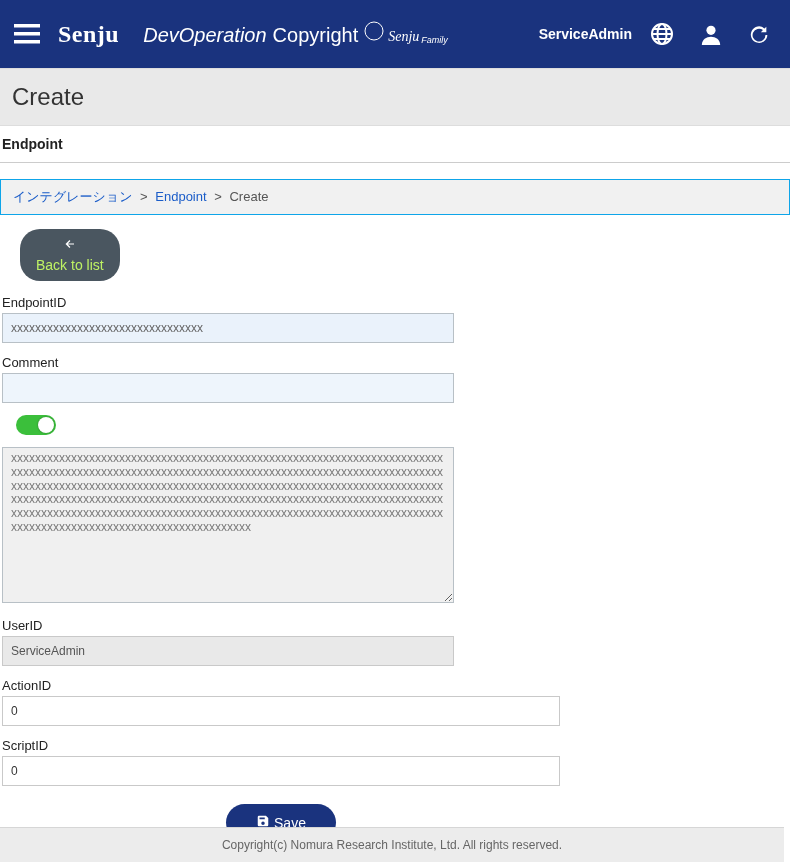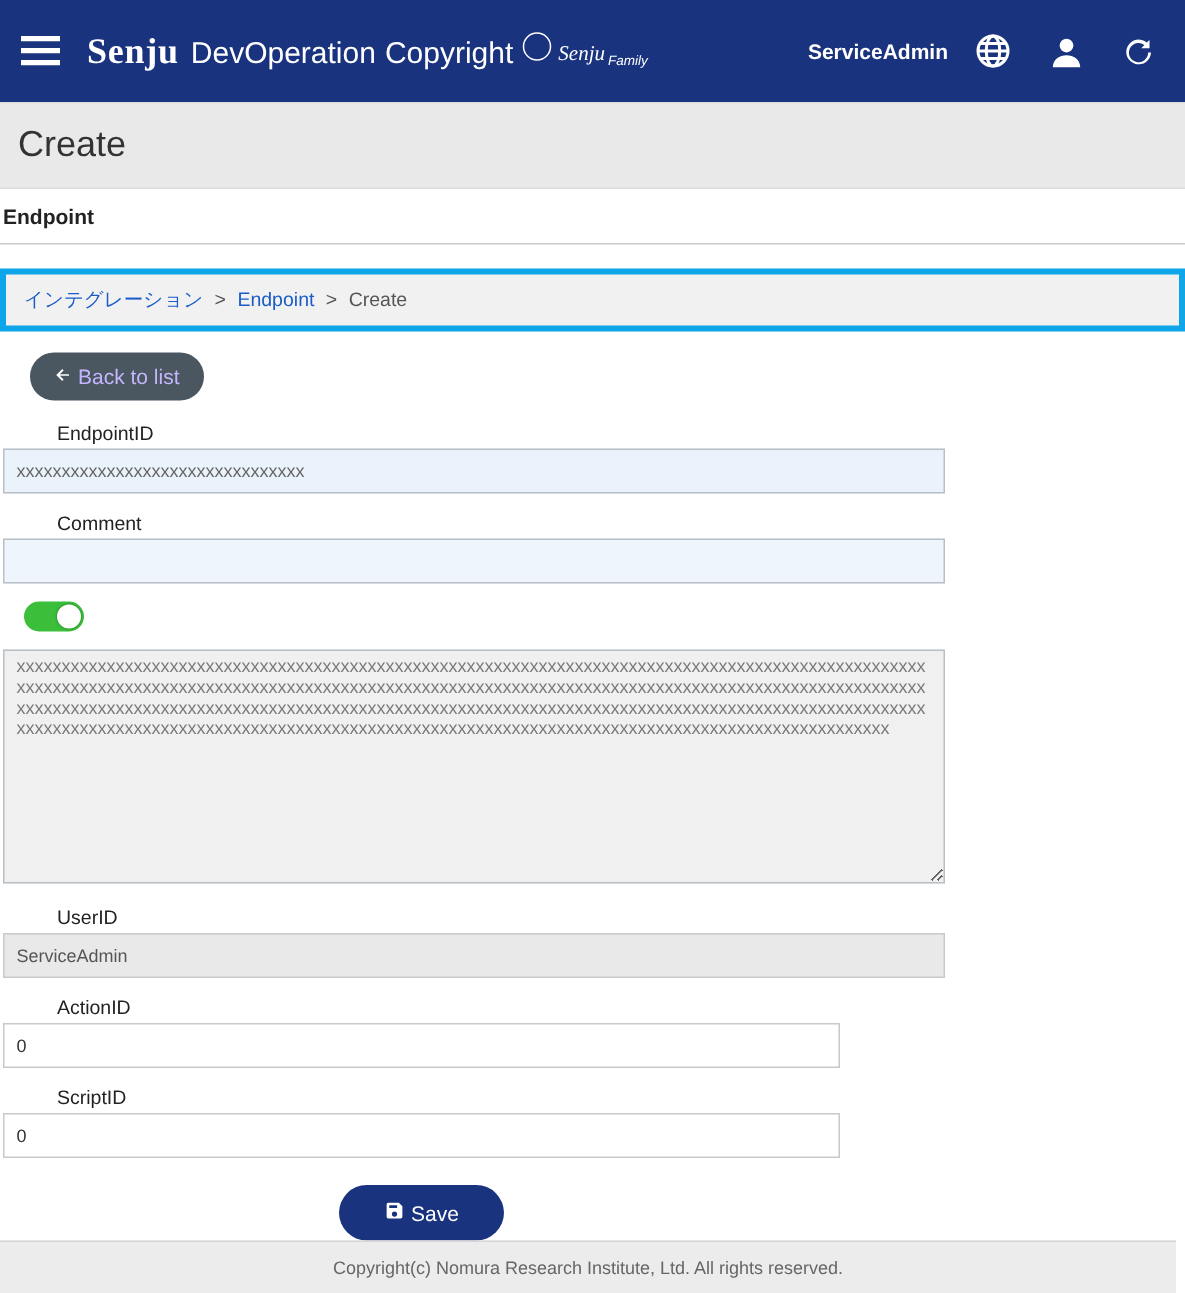--- a/index.html
+++ b/index.html
@@ -5,51 +5,51 @@
   * { box-sizing: border-box; margin: 0; padding: 0; }
   html, body { font-family: "Segoe UI", Arial, sans-serif; font-size: 13px; color:#222; }
   body { width:790px; height:862px; overflow:hidden; position:relative; background:#fff; }
 
   
   .topbar { background:#1a337e; color:#fff; height:68px; display:flex; align-items:center; padding:0 10px 0 14px; }
   .hamburger { cursor:pointer; }
   .hamburger svg { display:block; }
   .brand { margin-left:18px; display:flex; align-items:baseline; font-weight:400; white-space:nowrap; }
   .brand .b1 { font-family: Georgia, "Times New Roman", serif; font-weight:700; font-size:24px; letter-spacing:.5px; }
-  .brand .b2 { font-size:20px; margin-left:8px; }
+  .brand .b2 { font-size:20px; margin-left:24px;font-style:italic; }
   .brand .b3 { font-size:20px; margin-left:6px; }
   .brand-logo { display:inline-flex; align-items:flex-end; margin-left:2px; }
   .brand-logo .senju { font-style:italic; font-size:14px; font-family: Georgia, serif; }
   .brand-logo .family { font-size:9px; margin-left:2px;font-style:italic; }
   .brand-logo-icon { display:inline-block; vertical-align:middle; }
   .topbar .spacer { flex:1; }
   .svc { font-size:14px; font-weight:600; margin-right:18px; }
   .topicons { display:flex; align-items:center; gap:26px; margin-right:10px; }
   .topicons svg { display:block; fill:#fff; }
   .topicons .tbtn { cursor:pointer; }
 
   
   .titlestrip { background:#e9e9e9; border-top:1px solid #ddd; border-bottom:1px solid #ddd; padding:14px 12px; font-size:24px; color:#333; }
   .sectionhead { padding:10px 0 10px 2px; font-weight:700; font-size:14px; border-bottom:1px solid #ccc; }
 
   
-  .crumbwrap { background:#f1f1f1; border:4px solid #0ea5e9; margin-top:16px; padding:8px 12px; font-size:13px; }
+  .crumbwrap { background:#f1f1f1; border:1px solid #0ea5e9; margin-top:16px; padding:8px 12px; font-size:13px; }
   .crumbwrap a { color:#1a5cc8; text-decoration:none; }
   .crumbwrap .sep { color:#555; margin:0 4px; }
   .crumbwrap .cur { color:#555; }
 
   
   .backzone { padding:14px 0 8px 20px; }
-  .btn-back { background:#4a5660; color:#c4b5fd; border:none; border-radius:20px; padding:8px 16px; font-size:14px; cursor:pointer; display:inline-flex; align-items:center; gap:4px;}
+  .btn-back { background:#4a5660; color:#bef264; border:none; border-radius:20px; padding:8px 16px; font-size:14px; cursor:pointer; display:inline-flex; align-items:center; gap:4px;flex-direction:column;}
 
   
   .form { padding:0 2px; }
   .fld { margin:6px 0 12px 0; }
-  .fld label { display:block; font-size:13px; color:#222; margin-bottom:3px;margin-left:36px; }
-  .input { width:628px; height:30px; border:1px solid #b8c0c6; background:#eaf2fb; padding:4px 8px; font-size:12px; color:#666; }
+  .fld label { display:block; font-size:13px; color:#222; margin-bottom:3px; }
+  .input { width:452px; height:30px; border:1px solid #b8c0c6; background:#eaf2fb; padding:4px 8px; font-size:12px; color:#666; }
   .input.light { background:#eef5fc; }
   .input.gray { background:#e9e9e9; border-color:#c9c9c9; color:#555;}
   .input.white { background:#fff; border-color:#c9c9c9; color:#333; width:558px; }
   textarea.input { height:156px; resize:both; font-family:inherit; line-height:1.15; background:#f0f0f0; color:#7a7a7a; overflow-wrap:anywhere; word-break:break-all; }
 
   
   .status { margin:8px 0 12px 14px; }
   .status .lbl { font-size:13px; color:#222; }
   .toggle { width:40px; height:20px; background:#3bbf3b; border-radius:20px; position:relative; margin-top:4px; cursor:pointer; }
   .toggle .knob { position:absolute; right:2px; top:2px; width:16px; height:16px; border-radius:50%; background:#fff; box-shadow:0 0 2px rgba(0,0,0,.4);}

